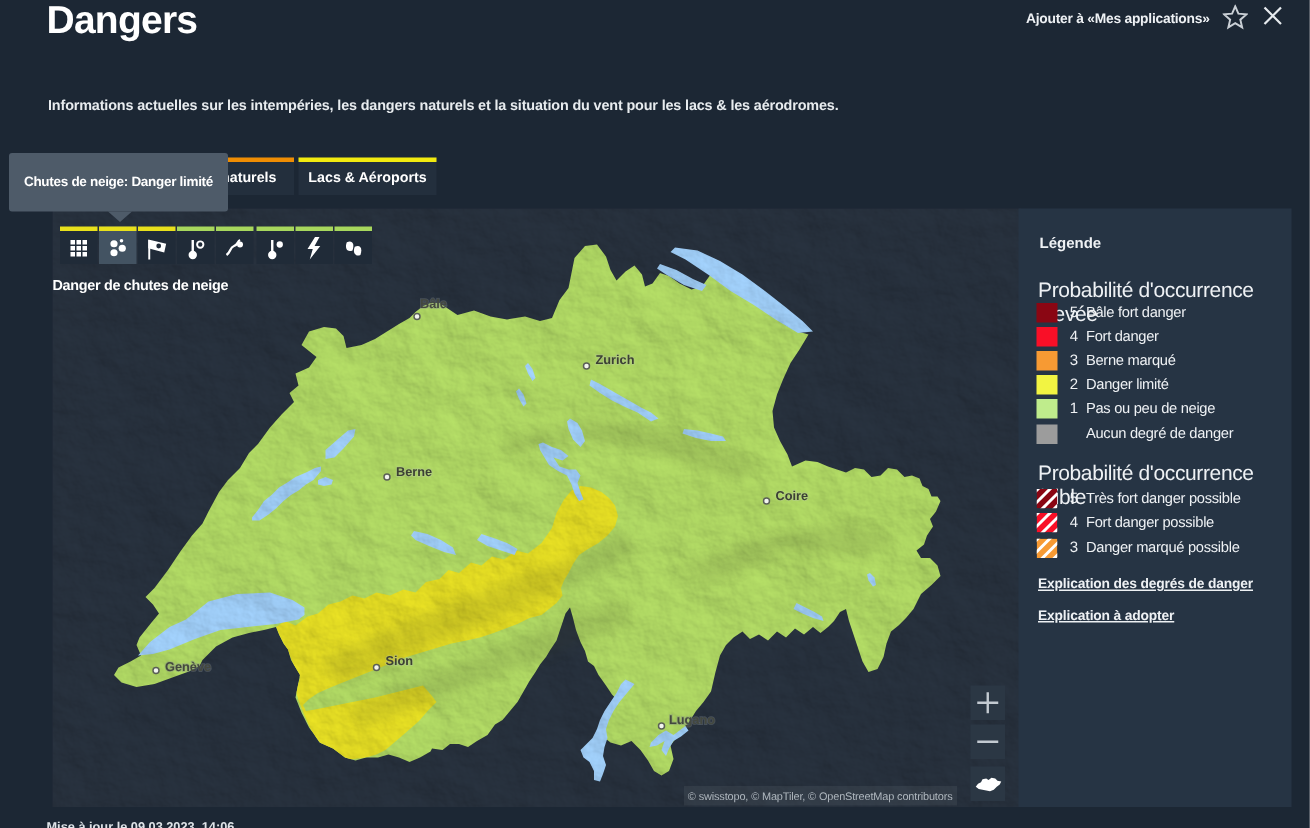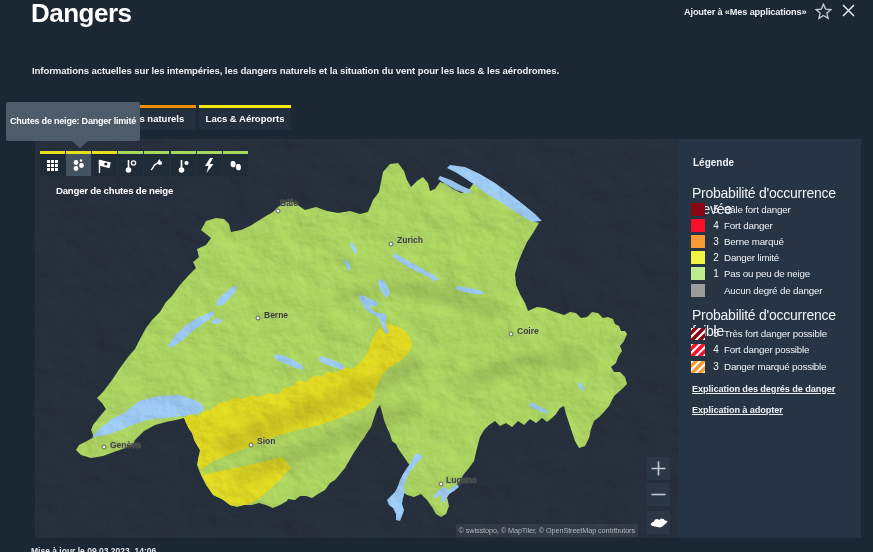--- a/index.html
+++ b/index.html
@@ -7,29 +7,29 @@
 #title {position:absolute;left:31px;top:-2px;color:#fff;font-size:26px;font-weight:bold;letter-spacing:-0.5px;}
 #addapp {position:absolute;left:684px;top:7px;color:#eef1f4;font-size:9.2px;font-weight:bold;letter-spacing:-0.15px;}
 #staricon,#xicon {position:absolute;top:3px;}
 #staricon {left:815px;}
 #xicon {left:841px;}
 #subtitle {position:absolute;left:32px;top:65px;color:#e8ecef;font-size:9.6px;font-weight:bold;letter-spacing:-0.1px;}
 .tab {position:absolute;top:105px;height:25px;background:#232f3d;color:#fff;font-size:9.5px;font-weight:bold;text-align:center;border-top:3px solid;line-height:21px;}
 #tab1 {left:35px;width:57px;border-color:#e8e01c;}
 #tab2 {left:95px;width:101px;border-color:#ef8d03;}
 #tab3 {left:199px;width:92px;border-color:#f2ea0f;}
-#tooltip {position:absolute;left:6px;top:102px;width:134px;height:39px;background:#4e5b69;color:#fff;font-size:9px;font-weight:bold;text-align:center;line-height:39px;z-index:5;white-space:nowrap;letter-spacing:-0.2px;border-radius:2px;}
+#tooltip {position:absolute;left:6px;top:102px;width:146px;height:39px;background:#4e5b69;color:#fff;font-size:9px;font-weight:bold;text-align:center;line-height:39px;z-index:5;white-space:nowrap;letter-spacing:-0.2px;border-radius:2px;}
 #tippointer {position:absolute;left:66px;top:39px;width:0;height:0;border-left:8px solid transparent;border-right:8px solid transparent;border-top:7px solid #4e5b69;}
 #map {position:absolute;left:35px;top:139px;width:646px;height:399px;background:#232d39;overflow:hidden;}
 #legend {position:absolute;left:679px;top:139px;width:182px;height:399px;background:#263444;color:#eef1f4;}
 #maj {position:absolute;left:31px;top:546px;color:#dfe4e8;font-size:8.5px;font-weight:bold;}
 .tbtn {position:absolute;top:12px;width:25px;height:25px;background:#202b38;}
 .tbtn.sel {background:#435362;}
 .tbar {height:3px;width:100%;}
-#maptitle {position:absolute;left:21px;top:46px;color:#fff;font-size:9.6px;font-weight:bold;letter-spacing:-0.2px;}
+#maptitle {position:absolute;left:0;top:46px;color:#fff;font-size:9.6px;font-weight:bold;letter-spacing:-0.2px;}
 .clab {font-size:8.5px;font-weight:bold;fill:#3c4034;stroke:#b9c9a2;stroke-width:1.2px;paint-order:stroke;stroke-opacity:0.38;}
 .cdark {fill:#44483f;stroke:#7e858b;}
 #attrib {position:absolute;right:43px;top:385px;height:13px;background:rgba(255,255,255,0.06);color:#aeb6bd;font-size:7.3px;line-height:13px;white-space:nowrap;letter-spacing:-0.1px;padding:0 3px;}
 #plus,#minus {position:absolute;left:612px;width:23px;height:23px;text-align:center;color:#c7cdd3;font-weight:normal;background:#2b3744;}
 #plus {top:318px;}
 #minus {top:344px;}
 #chbtn {position:absolute;left:612px;top:372px;width:23px;height:23px;background:#2b3744;}
 #legend .lh {position:absolute;left:14px;font-weight:bold;font-size:10px;}
 #legend .lp {position:absolute;left:13px;font-size:14px;letter-spacing:-0.25px;}
 .lrow {position:absolute;left:12px;height:14px;}

